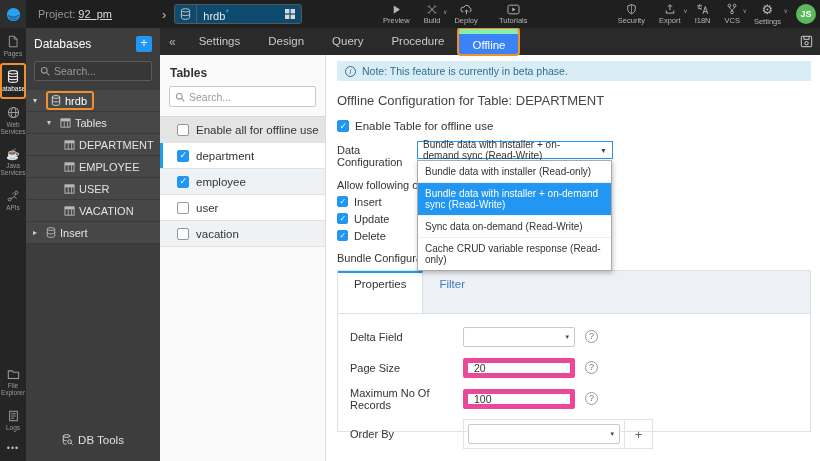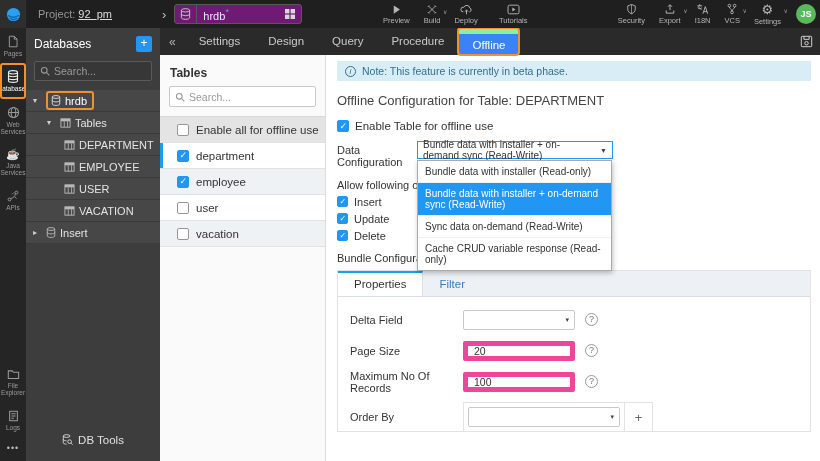--- a/index.html
+++ b/index.html
@@ -8,21 +8,21 @@
   .app { position:relative; width:820px; height:461px; }
 
   
   .topbar { position:absolute; top:0; left:0; right:0; height:28px; background:#1f1f1f;
     display:flex; align-items:center; z-index:30; }
   .logo-tile { width:26px; height:28px; background:#2e2e2e; display:flex; align-items:center; justify-content:center; }
   .project { margin-left:12px; font-size:11px; color:#969696; white-space:nowrap; width:118px; }
   .project .pname { color:#dcdcdc; text-decoration:underline; }
   .crumb-chev { color:#c0c0c0; font-size:13px; margin-left:6px; }
   .doc-tab { margin-left:8px; height:20px; width:128px; border:1px solid #585858; border-radius:3px;
-    background:#701a75; display:flex; align-items:center; overflow:hidden; }
+    background:#0c4a6e; display:flex; align-items:center; overflow:hidden; }
   .doc-tab .doc-ico { width:22px; height:100%; border-right:1px solid #585858;
     display:flex; align-items:center; justify-content:center; }
   .doc-tab .doc-name { flex:1; padding:0 6px; color:#e8e8e8; font-size:11px; }
   .doc-tab .doc-star { color:#4aa3ff; font-size:9px; vertical-align:super; }
   .doc-tab .doc-grid { width:22px; display:flex; align-items:center; justify-content:center; }
   .tb-group { position:absolute; top:0; height:28px; display:flex; align-items:center; }
   .g-run { left:376px; } .g-tut { left:492px; } .g-right { right:4px; }
   .tb-action { position:relative; display:flex; flex-direction:column; align-items:center;
     justify-content:center; color:#b5b5b5; font-size:7.5px; margin:0 7px; gap:1px; }
   .tb-action .drop { position:absolute; right:-7px; top:4px; font-size:6px; color:#9a9a9a; }
@@ -103,21 +103,21 @@
   .dd-opt { padding:5px 7px; font-size:10px; color:#333; border-bottom:1px solid #f0f0f0; }
   .dd-opt:last-child { border-bottom:none; }
   .dd-opt.sel { background:#2196f3; color:#fff; }
   .ops { margin-top:11px; }
   .ops-label { font-size:11px; }
   .ops-cb { margin-top:4px; display:flex; align-items:center; gap:6px; font-size:11px; height:13px; }
   .ops-cb .checkbox { width:11px; height:11px; }
   .ops-cb .checkbox.checked::after { font-size:8px; left:1.5px; top:0px; }
   .bundle-label { margin-top:10px; font-size:11px; }
   .bpanel { margin-top:6px; border:1px solid #e2e2e2; background:#fff; height:162px; }
-  .bp-tabs { display:flex; background:#edf1f5; border-bottom:1px solid #d8dee4; height:26px; }
+  .bp-tabs { display:flex; background:#edf1f5; border-bottom:1px solid #d8dee4; height:43px; }
   .bp-tab { padding:0 16px; line-height:26px; font-size:11.5px; color:#3a7bbf; }
   .bp-tab.active { background:#fff; color:#333; border-top:2px solid #1a9fec;
     border-right:1px solid #d8dee4; line-height:22px; }
   .bp-body { padding:12px 12px 4px; }
   .f-row { display:flex; align-items:center; margin-bottom:10px; height:21px; }
   .f-row.ob { height:30px; }
   .f-label { width:113px; font-size:11px; color:#333; flex:none; }
   .f-select { width:112px; height:20px; border:1px solid #c9c9c9; border-radius:2px; background:#fff;
     display:flex; align-items:center; justify-content:flex-end; padding:0 5px; }
   .f-input { width:112px; height:20px; border:5px solid #ec4899; border-radius:2px;

